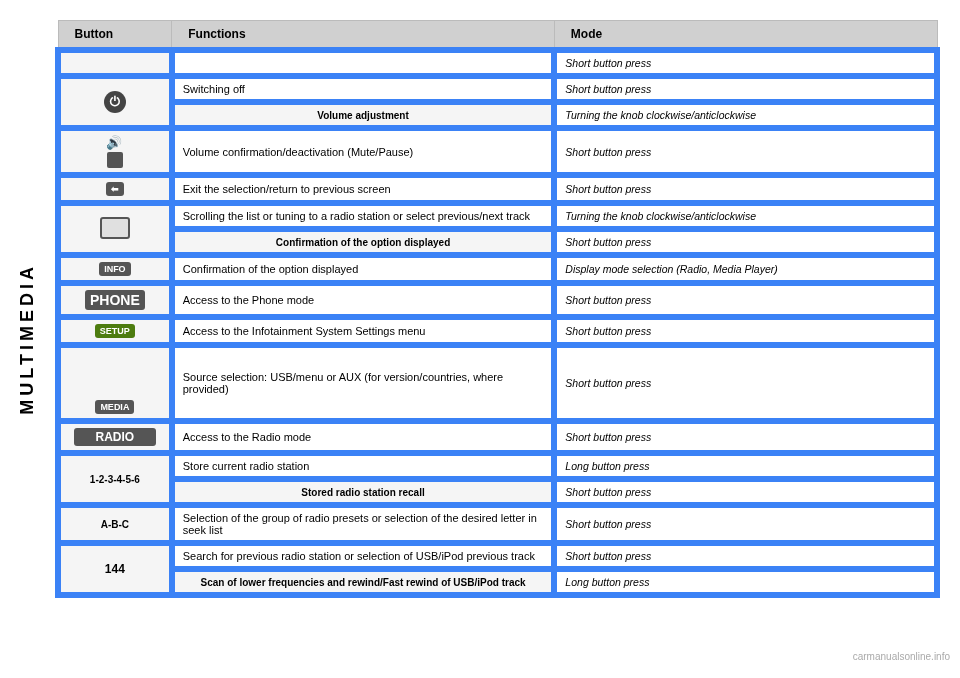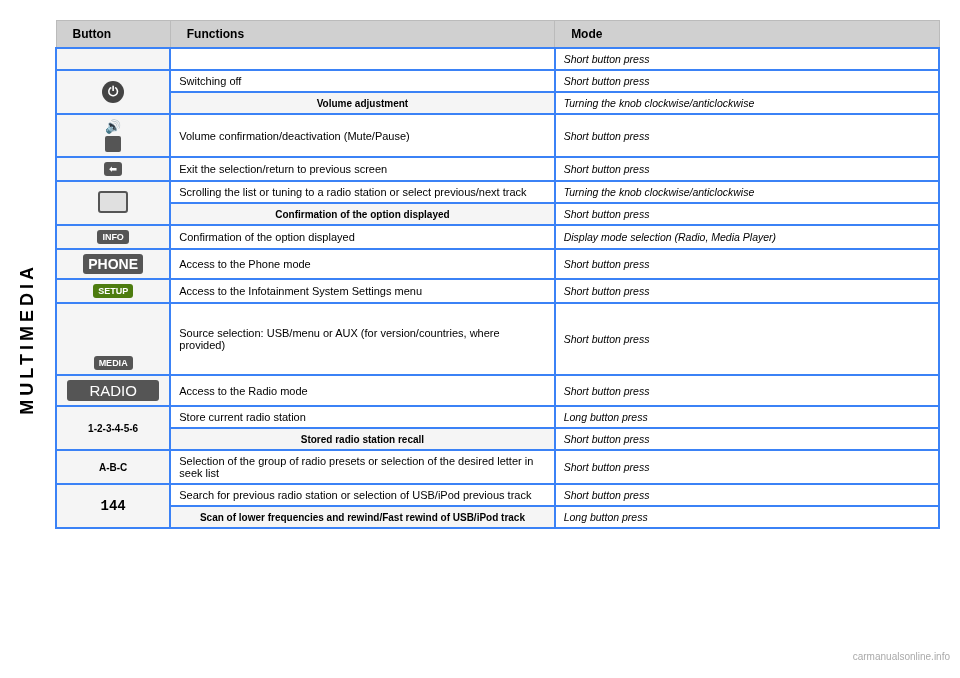--- a/index.html
+++ b/index.html
@@ -66,21 +66,21 @@
 
     .func-table thead tr th:nth-child(2) {
       width: 370px;
     }
 
     .func-table thead tr th:nth-child(3) {
       
     }
 
     .func-table tbody tr td {
-      border: 2px solid #3b82f6;
+      border: 6px solid #3b82f6;
       padding: 4px 8px;
       vertical-align: middle;
     }
 
     .func-table tbody tr td:first-child {
       text-align: center;
       font-weight: bold;
       font-size: 10px;
       background: #f5f5f5;
       width: 110px;
@@ -171,40 +171,40 @@
           <td><span style="display:inline-block;background:#4d7c0f;color:white;font-size:9px;font-weight:bold;padding:2px 5px;border-radius:3px;">SETUP</span></td>
           <td>Access to the Infotainment System Settings menu</td>
           <td class="mode-cell">Short button press</td>
         </tr>
         <tr>
           <td><span style="display:inline-block;background:#555;color:white;font-size:9px;font-weight:bold;padding:2px 5px;border-radius:3px;margin-top:48px;">MEDIA</span></td>
           <td>Source selection: USB/menu or AUX (for version/countries, where provided)</td>
           <td class="mode-cell">Short button press</td>
         </tr>
         <tr>
-          <td><span style="display:inline-block;background:#555;color:white;font-size:15px;font-weight:normal;padding:2px 22px;border-radius:3px;">RADIO</span></td>
+          <td><span style="display:inline-block;background:#555;color:white;font-size:12px;font-weight:bold;padding:2px 22px;border-radius:3px;">RADIO</span></td>
           <td>Access to the Radio mode</td>
           <td class="mode-cell">Short button press</td>
         </tr>
         <tr>
           <td rowspan="2"><span style="font-weight:bold;font-size:10px;">1-2-3-4-5-6</span></td>
           <td>Store current radio station</td>
           <td class="mode-cell">Long button press</td>
         </tr>
         <tr>
           <td>Stored radio station recall</td>
           <td class="mode-cell">Short button press</td>
         </tr>
         <tr>
           <td><span style="font-weight:bold;font-size:10px;">A-B-C</span></td>
           <td>Selection of the group of radio presets or selection of the desired letter in seek list</td>
           <td class="mode-cell">Short button press</td>
         </tr>
         <tr>
-          <td rowspan="2"><span style="font-weight:bold;font-size:14px;font-family:Liberation Mono, monospace;">144</span></td>
+          <td rowspan="2"><span style="font-weight:bold;font-size:12px;">144</span></td>
           <td>Search for previous radio station or selection of USB/iPod previous track</td>
           <td class="mode-cell">Short button press</td>
         </tr>
         <tr>
           <td>Scan of lower frequencies and rewind/Fast rewind of USB/iPod track</td>
           <td class="mode-cell">Long button press</td>
         </tr>
       </tbody>
   </table>
 </div>

